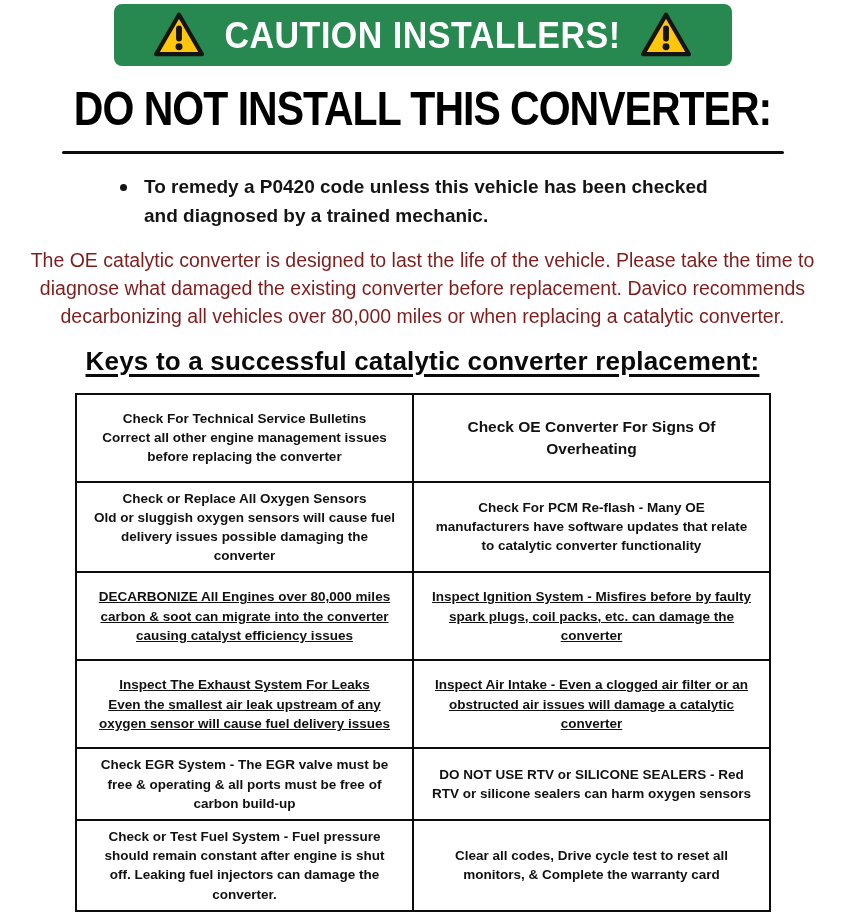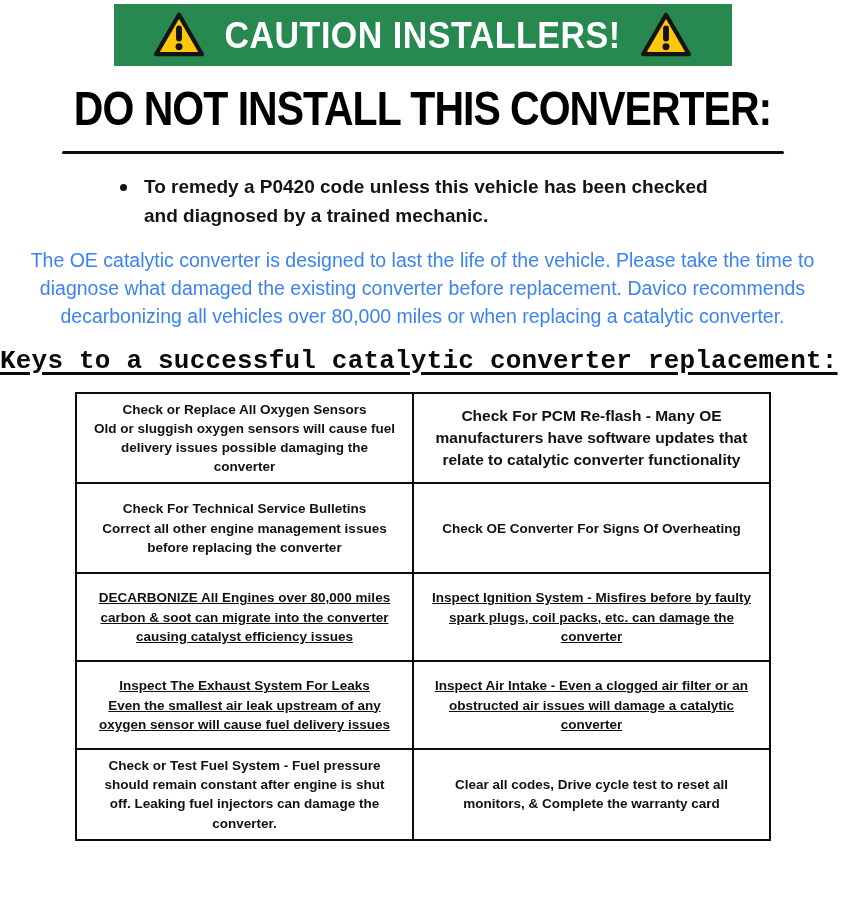--- a/index.html
+++ b/index.html
@@ -10,20 +10,21 @@
     font-family:"Liberation Sans", sans-serif;
     overflow:hidden;
   }
   
   .banner{
     width:618px;height:62px;
     margin:4px auto 0 auto;
     background:#27894F;
     display:flex;align-items:center;justify-content:center;
     gap:18px;
+    border-radius:8px;
   }
   .banner-text{
     color:#ffffff;
     font-size:34px;
     font-weight:bold;
     letter-spacing:0.5px;
     transform:scaleY(1.08);
     white-space:nowrap;
   }
   .warn-svg{display:block;}
@@ -69,32 +70,31 @@
     border-radius:50%;
     background:#141414;
   }
   
   .intro-para{
     width:816px;
     margin:16px auto 0 auto;
     text-align:center;
     font-size:19.5px;
     font-weight:normal;
-    color:#3b82f6;
+    color:#7f1d1d;
     line-height:1.43;
   }
   
   .keys-heading{
     margin-top:15px;
-    text-align:left;
+    text-align:center;
     font-size:26px;
     font-weight:bold;
     color:#0a0a0a;
     letter-spacing:0.2px;
-    font-family:Liberation Mono, monospace;
   }
   .keys-heading span{
     text-decoration:underline;
     text-decoration-thickness:2.5px;
     text-underline-offset:4px;
   }
   
   .keys-table{
     width:696px;
     margin:16px auto 0 auto;
@@ -155,38 +155,42 @@
     <span>Keys to a successful catalytic converter replacement:</span>
   </div>
 
   <table class="keys-table">
     <colgroup>
         <col class="c-left">
         <col class="c-right">
       </colgroup>
     <tbody>
       <tr>
+        <td>Check For Technical Service Bulletins
+Correct all other engine management issues before replacing the converter</td>
+        <td>Check OE Converter For Signs Of Overheating</td>
+      </tr>
+      <tr>
         <td>Check or Replace All Oxygen Sensors
 Old or sluggish oxygen sensors will cause fuel delivery issues possible damaging the converter</td>
         <td>Check For PCM Re-flash - Many OE manufacturers have software updates that relate to catalytic converter functionality</td>
-      </tr>
-      <tr>
-        <td>Check For Technical Service Bulletins
-Correct all other engine management issues before replacing the converter</td>
-        <td>Check OE Converter For Signs Of Overheating</td>
       </tr>
       <tr>
         <td>DECARBONIZE All Engines over 80,000 miles carbon &amp; soot can migrate into the converter causing catalyst efficiency issues</td>
         <td>Inspect Ignition System - Misfires before by faulty spark plugs, coil packs, etc. can damage the converter</td>
       </tr>
       <tr>
         <td>Inspect The Exhaust System For Leaks
 Even the smallest air leak upstream of any oxygen sensor will cause fuel delivery issues</td>
         <td>Inspect Air Intake - Even a clogged air filter or an obstructed air issues will damage a catalytic converter</td>
       </tr>
       <tr>
+        <td>Check EGR System - The EGR valve must be free &amp; operating &amp; all ports must be free of carbon build-up</td>
+        <td>DO NOT USE RTV or SILICONE SEALERS - Red RTV or silicone sealers can harm oxygen sensors</td>
+      </tr>
+      <tr>
         <td>Check or Test Fuel System - Fuel pressure should remain constant after engine is shut off.  Leaking fuel injectors can damage the converter.</td>
         <td>Clear all codes,  Drive cycle test to reset all monitors, &amp; Complete the warranty card</td>
       </tr>
     </tbody>
   </table>
 
 </div>
 
 </body></html>

